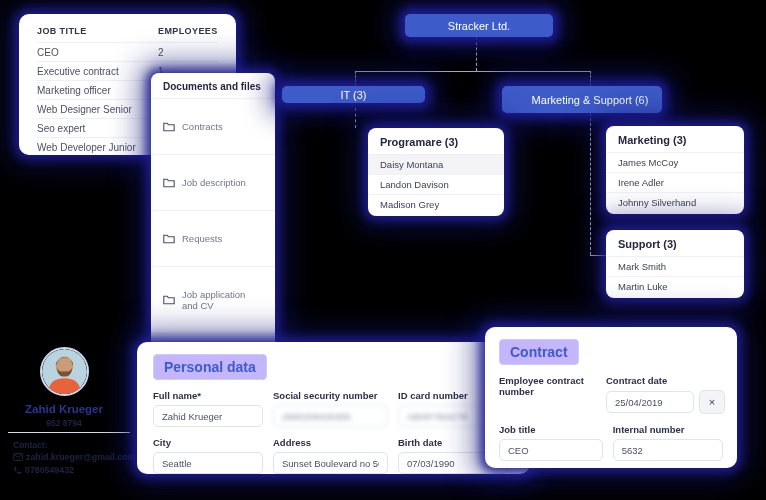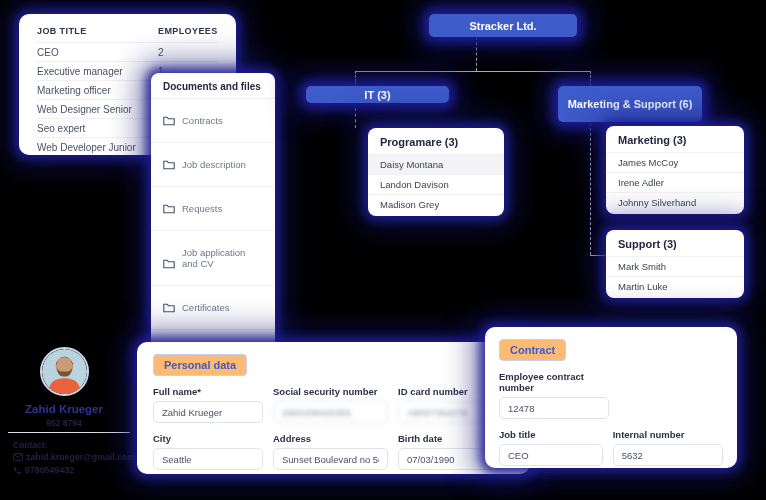--- a/index.html
+++ b/index.html
@@ -1,36 +1,36 @@
 <!DOCTYPE html>
 <html><head>
 <meta charset="utf-8">
 <style>
   html,body{margin:0;padding:0;background:#000;}
   .wrap{position:relative;width:766px;height:500px;background:#000;overflow:hidden;
         font-family:"Liberation Sans",sans-serif;-webkit-font-smoothing:antialiased;}
   .card{position:absolute;background:#fff;border-radius:10px;
         box-shadow:0 0 10px 5px rgba(30,30,148,.85),0 0 28px 13px rgba(22,22,118,.5);}
-  .org-node{position:absolute;background:#3d5bc9;color:#fff;font-weight:700;font-size:11px;
+  .org-node{position:absolute;background:#3d5bc9;color:#fff;font-weight:400;font-size:11px;
         display:flex;align-items:center;justify-content:center;border-radius:5px;cursor:pointer;
-        box-shadow:0 0 10px 6px rgba(30,30,150,.9),0 0 26px 14px rgba(22,22,125,.55);z-index:2;margin-left:24px;}
+        box-shadow:0 0 10px 6px rgba(30,30,150,.9),0 0 26px 14px rgba(22,22,125,.55);z-index:2;}
   .vline{position:absolute;width:0;border-left:1px dashed #a9b0c4;z-index:1;}
   .hline{position:absolute;height:0;border-top:1px solid #a9b0c4;z-index:1;}
 
   
   .jt{left:19px;top:14px;width:217px;height:141px;padding:10px 18px;box-sizing:border-box;z-index:1;}
   .jt-head{display:flex;font-weight:700;font-size:9px;color:#2e3345;letter-spacing:.4px;padding:2px 0 6px;}
   .jt-row{display:flex;padding:4px 0 3px;border-top:1px solid #efeff4;font-size:10px;color:#4a5065;cursor:pointer;}
   .jt-c1{flex:1;}
   .jt-c2{width:60px;}
 
   
   .docs{left:151px;top:73px;width:124px;border-radius:8px;z-index:2;padding-bottom:2px;}
   .doc-title{font-size:10px;font-weight:700;color:#23273f;padding:8px 12px 6px;}
-  .doc-item{display:flex;align-items:flex-end;gap:7px;padding:16px 12px;border-top:1px solid #f0f0f5;
+  .doc-item{display:flex;align-items:center;gap:7px;padding:22px 12px;border-top:1px solid #f0f0f5;
             font-size:9.5px;color:#70768a;cursor:pointer;}
   .doc-item svg{flex:0 0 auto;}
 
   
   .team{position:absolute;background:#fff;border-radius:8px;z-index:2;padding-bottom:2px;
         box-shadow:0 0 10px 5px rgba(30,30,148,.85),0 0 28px 13px rgba(22,22,118,.5);}
   .team-title{font-size:11px;font-weight:700;color:#23273f;padding:8px 12px 6px;}
   .team-member{font-size:9.5px;color:#3c4254;padding:4px 12px;border-top:1px solid #f0f0f5;cursor:pointer;}
   .member-hl{background:#f4f4f7;}
 
@@ -40,22 +40,22 @@
   .p-name{position:absolute;left:2px;top:403px;width:124px;text-align:center;font-weight:700;
           font-size:11.5px;color:#2b3596;z-index:2;}
   .p-id{position:absolute;left:2px;top:418px;width:124px;text-align:center;font-weight:700;
         font-size:8.5px;color:#1e2447;z-index:2;}
   .p-divider{position:absolute;left:8px;top:432px;width:122px;border-top:1px solid #d8dcea;z-index:2;}
   .p-contact-label{position:absolute;left:13px;top:440px;font-size:8.5px;font-weight:700;color:#1e2447;z-index:2;}
   .p-row{position:absolute;left:13px;display:flex;align-items:center;gap:3px;font-size:8.8px;
          font-weight:600;color:#1e2447;z-index:2;cursor:pointer;}
 
   
-  .chip{display:inline-block;border:1px solid #c5d0f3;color:#3d5bc9;font-size:11px;font-weight:700;
-        padding:4px 10px;border-radius:4px;background:#fdba74;cursor:pointer;}
+  .chip{display:inline-block;border:1px solid #c5d0f3;color:#3d5bc9;font-size:14px;font-weight:700;
+        padding:4px 10px;border-radius:4px;background:#c4b5fd;cursor:pointer;}
   .form-row{display:flex;gap:10px;margin-top:10px;}
   .f-label{font-size:9.5px;font-weight:700;color:#2b3047;margin-bottom:4px;}
   .f-input{width:100%;height:22px;border:1px solid #dfe3ec;border-radius:5px;padding:0 8px;
            font-size:9.5px;color:#4a5065;font-family:inherit;box-sizing:border-box;background:#fff;outline:none;}
   .blurred{filter:blur(2px);color:#8b90a0;}
   .personal{left:137px;top:342px;width:393px;height:132px;padding:12px 16px;box-sizing:border-box;z-index:3;}
   .contract{left:485px;top:327px;width:252px;height:141px;padding:12px 14px;box-sizing:border-box;z-index:4;}
   .col-110{width:110px;}
   .col-115{width:115px;}
   .col-117{width:117px;}
@@ -81,21 +81,21 @@
   <div class="card jt">
     <div class="jt-head">
       <div class="jt-c1">JOB TITLE</div>
       <div class="jt-c2">EMPLOYEES</div>
     </div>
     <div class="jt-row">
       <div class="jt-c1">CEO</div>
       <div class="jt-c2">2</div>
     </div>
     <div class="jt-row">
-      <div class="jt-c1">Executive manager</div>
+      <div class="jt-c1">Executive contract</div>
       <div class="jt-c2">1</div>
     </div>
     <div class="jt-row">
       <div class="jt-c1">Marketing officer</div>
       <div class="jt-c2"></div>
     </div>
     <div class="jt-row">
       <div class="jt-c1">Web Designer Senior</div>
       <div class="jt-c2"></div>
     </div>
@@ -144,21 +144,21 @@
     <div class="doc-item">
       <svg width="12" height="10" viewBox="0 0 12 10">
           <path d="M0.8 1.2 h3.4 l1.1 1.5 h5.9 v6.1 h-10.4 z" fill="none" stroke="#4a5065" stroke-width="1.1"></path>
         </svg>
       <span>HR Reports</span>
     </div>
   </div>
 
   <div class="org-node" style="left:405px;top:14px;width:148px;height:23px;">Stracker Ltd.</div>
   <div class="org-node" style="left:282px;top:86px;width:143px;height:17px;">IT (3)</div>
-  <div class="org-node" style="left:534px;top:86px;width:144px;height:36px;">Marketing &amp; Support (6)</div>
+  <div class="org-node" style="left:502px;top:86px;width:144px;height:27px;padding-left:16px;">Marketing &amp; Support (6)</div>
 
   <div class="team" style="left:368px;top:128px;width:136px;">
     <div class="team-title">Programare (3)</div>
     <div class="team-member member-hl">Daisy Montana</div>
     <div class="team-member">Landon Davison</div>
     <div class="team-member">Madison Grey</div>
   </div>
 
   <div class="team" style="left:606px;top:126px;width:138px;">
     <div class="team-title">Marketing (3)</div>
@@ -230,21 +230,29 @@
         <input class="f-input" value="07/03/1990" style="">
       </div>
     </div>
   </div>
 
   <div class="card contract">
     <span class="chip">Contract</span>
     <div class="form-row">
       <div class="col-110">
         <div class="f-label">Employee contract number</div>
-        <input class="f-input" value="12478" style="">
+      </div>
+      <div class="col-117">
+        <div class="f-label">Contract date</div>
+        <div class="date-box">
+          <input class="f-input" value="25/04/2019" style="">
+          <div class="clear-btn">
+              <span>×</span>
+            </div>
+        </div>
       </div>
     </div>
     <div class="form-row">
       <div class="col-110">
         <div class="f-label">Job title</div>
         <input class="f-input" value="CEO" style="">
       </div>
       <div class="col-117">
         <div class="f-label">Internal number</div>
         <input class="f-input" value="5632" style="">

